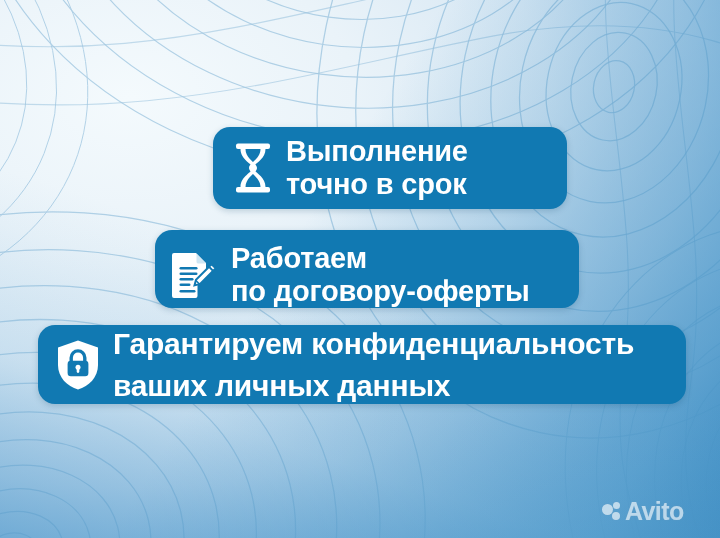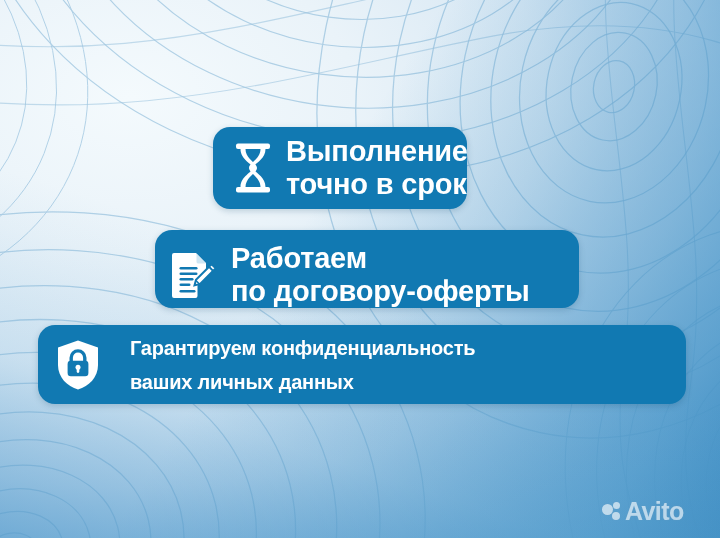--- a/index.html
+++ b/index.html
@@ -57,33 +57,33 @@
     justify-content: center;
   }
   .badge .txt {
     color: #ffffff;
     font-weight: 700;
     letter-spacing: -0.2px;
     white-space: pre-line;
   }
 
   
-  #badge-1 { left: 213px; top: 127px; width: 254px; height: 82px; border-radius: 17px; padding: 0 0 0 18px; }
+  #badge-1 { left: 213px; top: 127px; width: 354px; height: 82px; border-radius: 17px; padding: 0 0 0 18px; }
   #badge-1 .ico { width: 44px; height: 56px; }
   #badge-1 .txt { font-size: 29px; line-height: 33px; margin-left: 11px; }
 
   
   #badge-2 { left: 155px; top: 230px; width: 424px; height: 78px; border-radius: 17px; padding: 12px 0 0 14px; }
   #badge-2 .ico { width: 50px; height: 54px; }
   #badge-2 .txt { font-size: 29px; line-height: 33px; margin-left: 12px; }
 
   
   #badge-3 { left: 38px; top: 325px; width: 648px; height: 79px; border-radius: 17px; padding: 0 0 0 16px; }
   #badge-3 .ico { width: 48px; height: 54px; }
-  #badge-3 .txt { font-size: 20px; line-height: 34px; margin-left: 28px; }
+  #badge-3 .txt { font-size: 30px; line-height: 42px; margin-left: 11px; }
 
   
   #avito-watermark {
     position: absolute;
     left: 602px;
     top: 499px;
     display: flex;
     align-items: center;
     opacity: 0.62;
     pointer-events: none;

